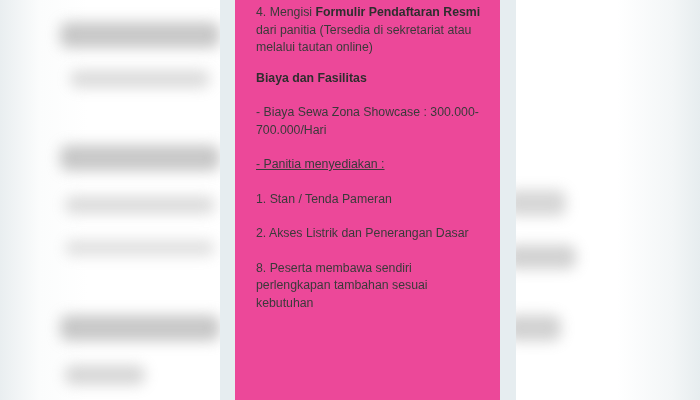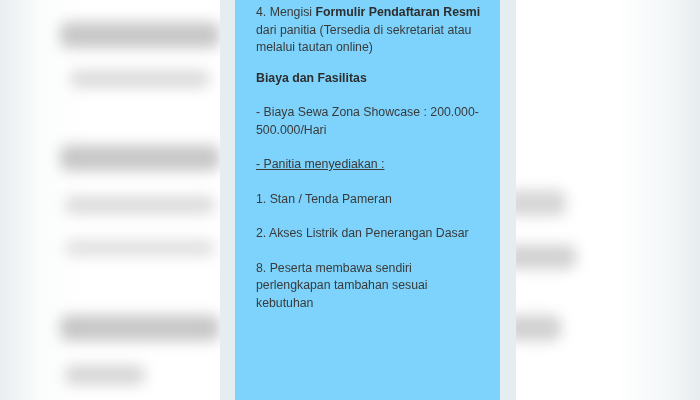--- a/index.html
+++ b/index.html
@@ -19,21 +19,21 @@
       filter: blur(7px); opacity: 0.55;
     }
 
     
     .strip-left { position: absolute; left: 220px; top: 0; width: 15px; height: 400px; background: #e6edf0; }
     .strip-right { position: absolute; left: 500px; top: 0; width: 16px; height: 400px; background: #e6edf0; }
 
     
     .panel {
       position: absolute; left: 235px; top: 0; width: 265px; height: 400px;
-      background: #7dd3fc; overflow: hidden;
+      background: #ec4899; overflow: hidden;
     }
     .content { position: absolute; left: 21px; top: 4px; width: 244px; color: #3a3a3a; font-size: 12.3px; line-height: 17.5px; }
     .content p { margin-bottom: 13px; white-space: normal; }
     .content b { font-weight: bold; color: #2e2e2e; }
   </style>
 </head>
 <body>
 
 <div class="bg-left">
   <div class="blur-bar" style="left:60px;top:22px;width:160px;height:26px;"></div>
@@ -60,21 +60,21 @@
     <p>
       <span>4. Mengisi </span><b>Formulir Pendaftaran</b>
       <b>Resmi</b><span> dari panitia (Tersedia di sekretariat atau melalui tautan online)</span>
     </p>
 
     <p style="margin-top:10px;margin-bottom:17px;">
       <b>Biaya dan Fasilitas</b>
     </p>
 
 
-    <p style="margin-bottom:17px;">- Biaya Sewa Zona Showcase : 200.000-500.000/Hari</p>
+    <p style="margin-bottom:17px;">- Biaya Sewa Zona Showcase : 300.000-700.000/Hari</p>
 
     <p style="margin-bottom:17px;text-decoration:underline;">- Panitia menyediakan :</p>
 
     <p style="margin-bottom:17px;">1. Stan / Tenda Pameran</p>
 
     <p style="margin-bottom:17px;">2. Akses Listrik dan Penerangan Dasar</p>
 
     <p style="width:200px;margin-bottom:17px;">8. Peserta membawa sendiri perlengkapan tambahan sesuai kebutuhan</p>
 
 

